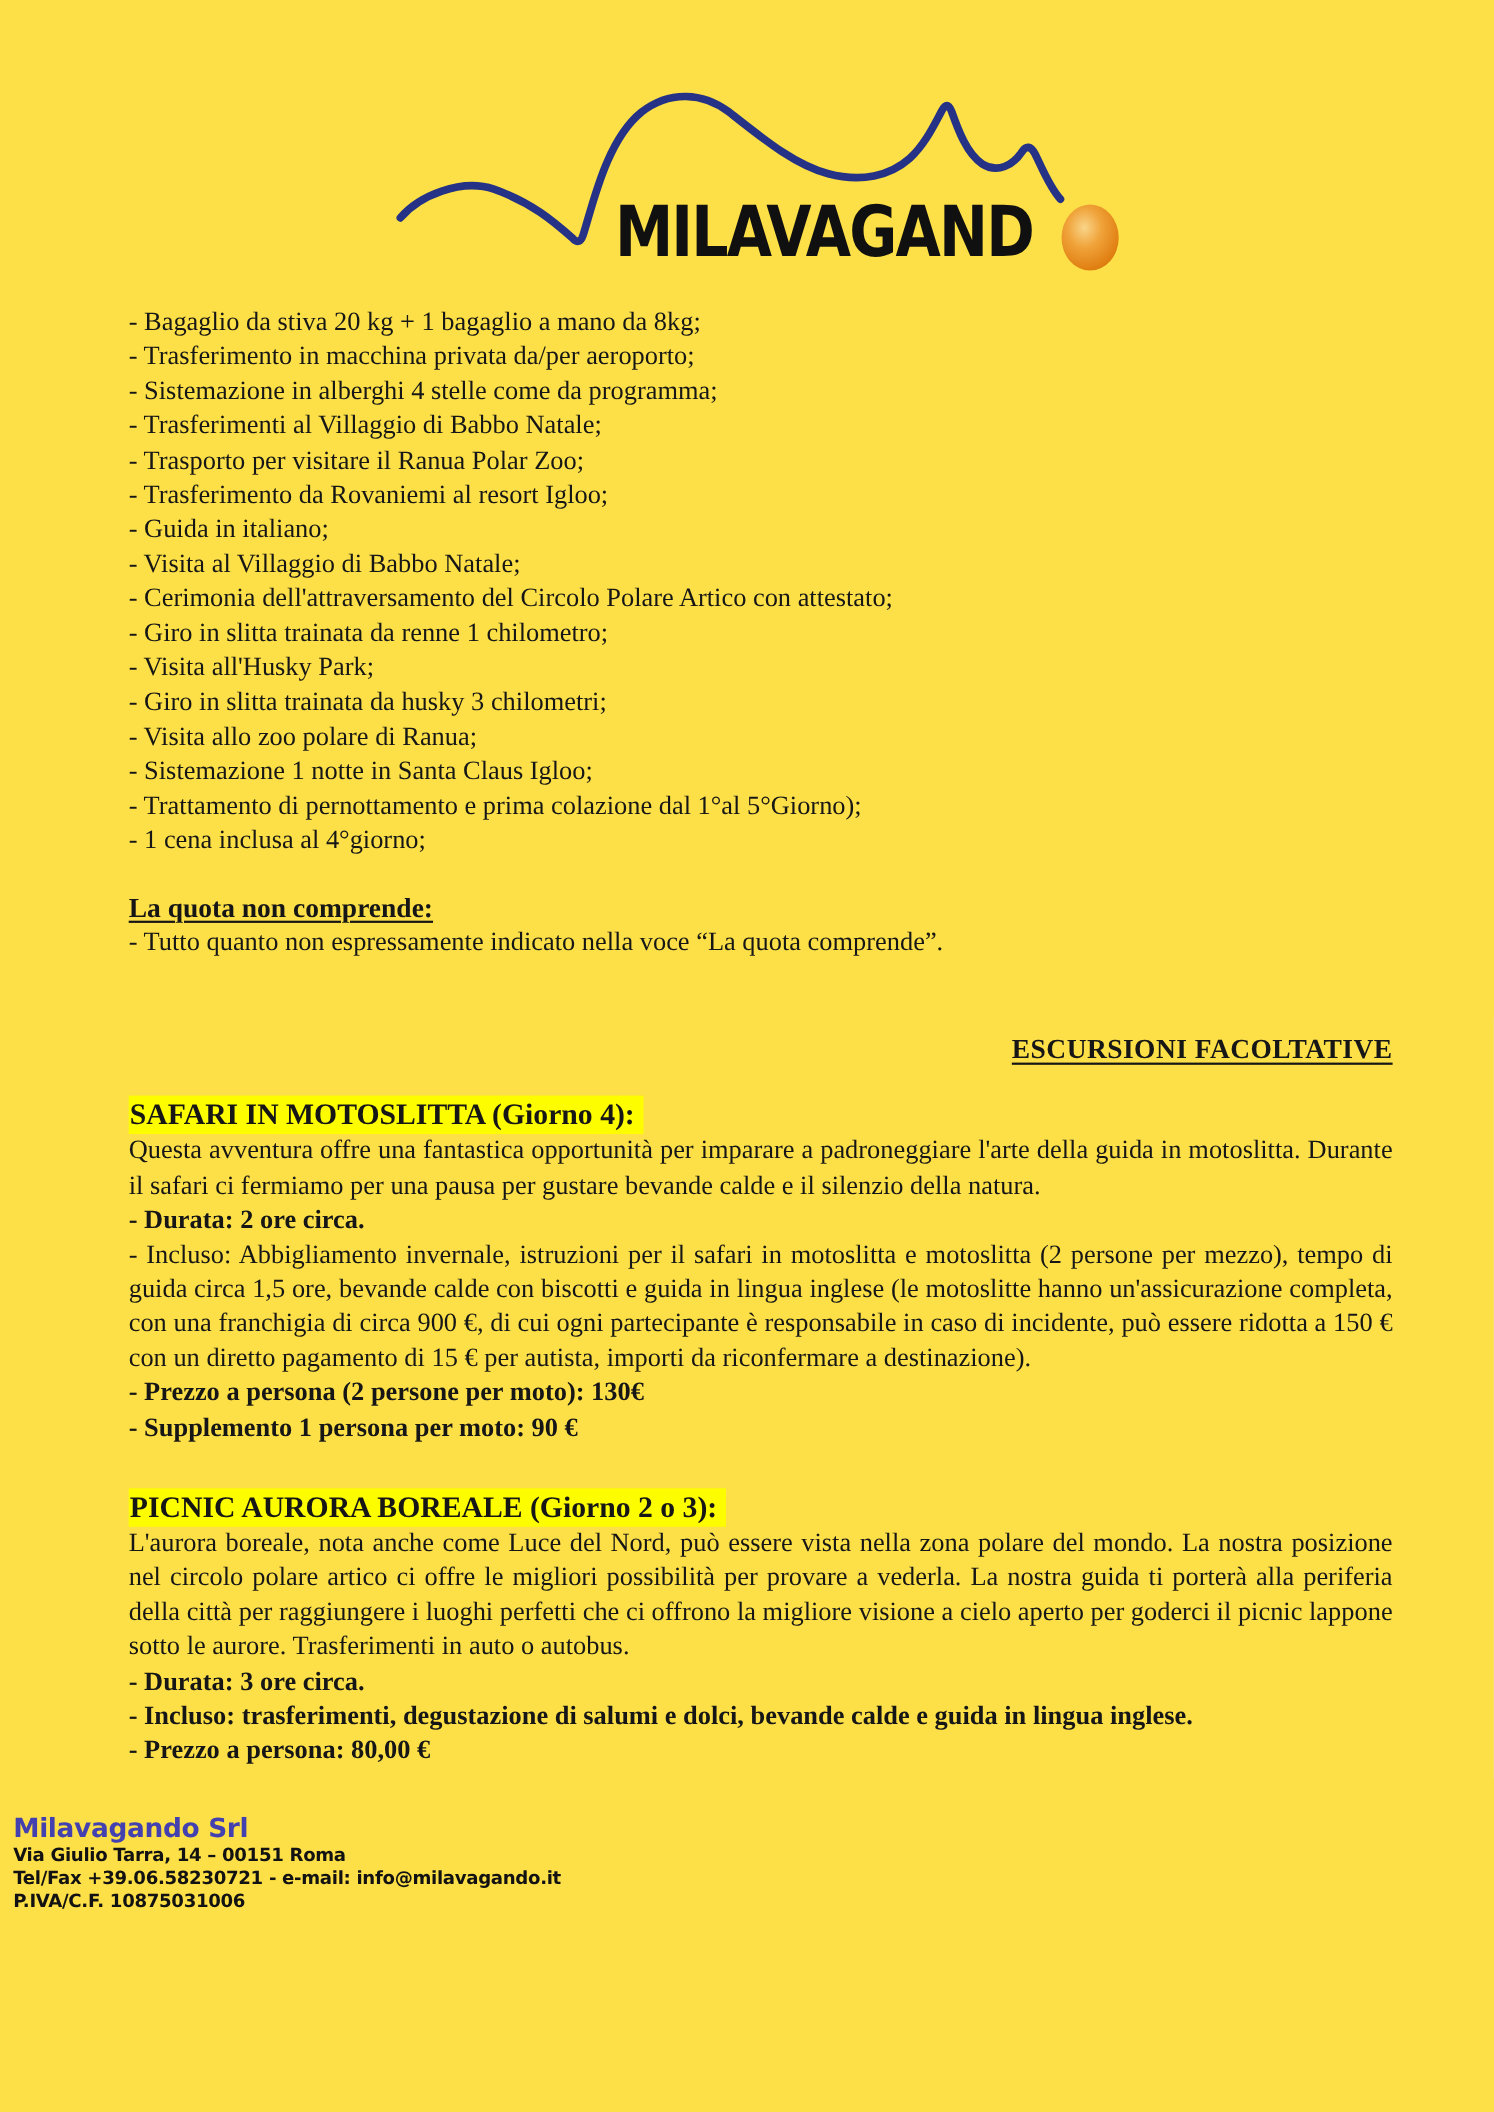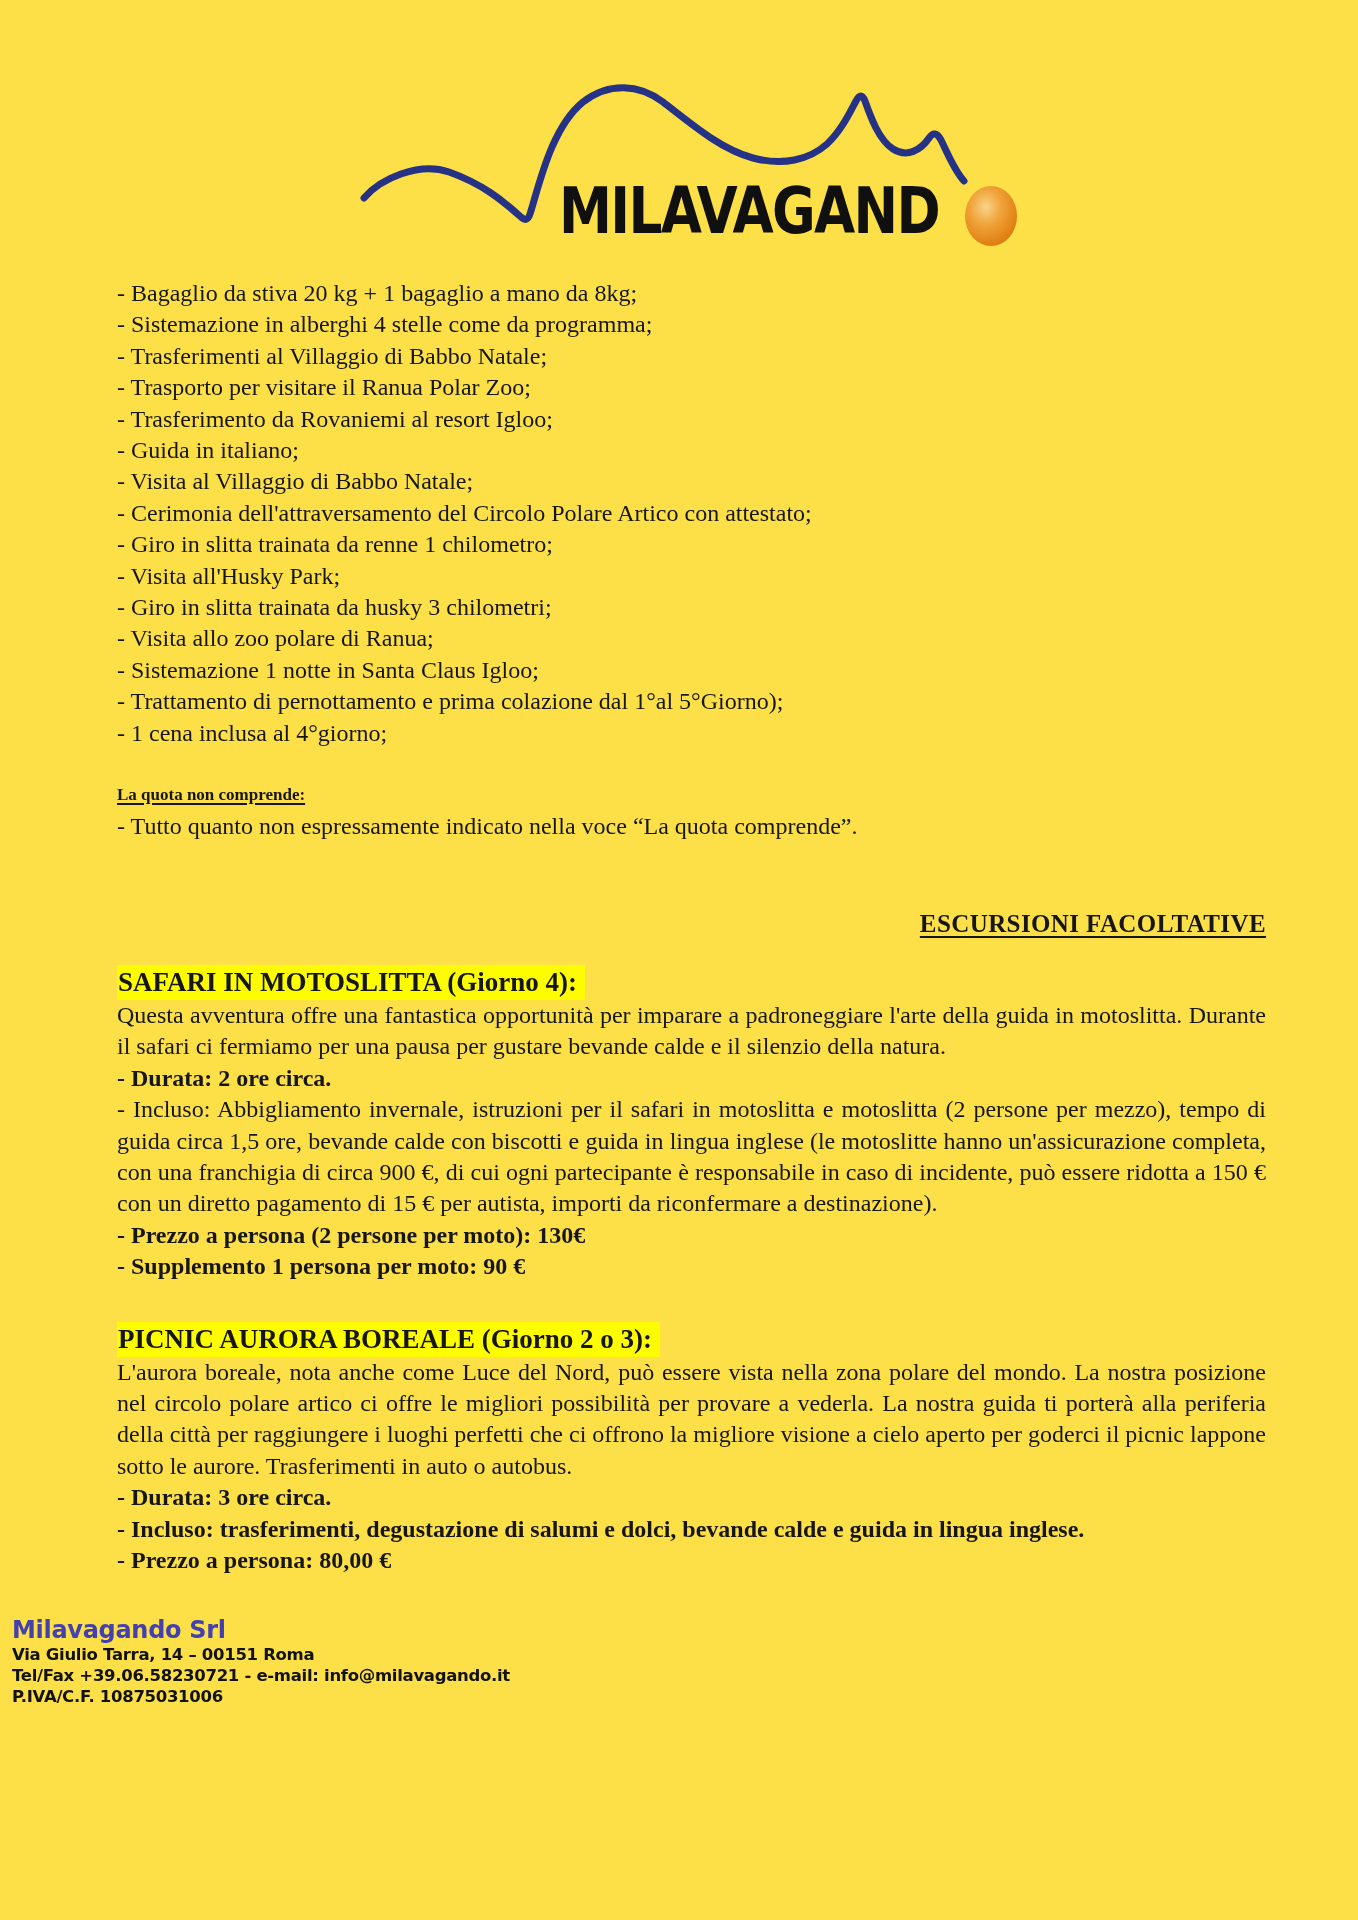--- a/index.html
+++ b/index.html
@@ -11,21 +11,21 @@
     font-family:"Liberation Serif","DejaVu Serif",serif;
     font-size:24px;color:#161616;
     overflow:hidden;
     padding-left:12px;
   }
   .logo{position:relative;height:260px;}
   .logo svg{position:absolute;left:339px;top:46px;}
   .content{margin:18px 104px 0 105px;line-height:31.4px;}
   .li{white-space:nowrap;}
   .subheading{
-    margin-top:30px;font-weight:bold;font-size:17px;
+    margin-top:30px;font-weight:bold;font-size:25px;
     text-decoration:underline;text-underline-offset:3px;
     text-decoration-thickness:2px;
   }
   .center-heading{
     margin-top:66px;text-align:right;font-weight:bold;font-size:25px;
     letter-spacing:0.4px;
     text-decoration:underline;text-underline-offset:4px;
     text-decoration-thickness:2px;
     height:32px;line-height:32px;
   }
@@ -79,20 +79,21 @@
            C 596 106, 603 124, 613 135" fill="none" stroke="#253285" stroke-width="7" stroke-linecap="round" stroke-linejoin="round"></path>
       <text x="208" y="187" font-size="64" font-weight="bold" font-family="DejaVu Sans, Liberation Sans, sans-serif" textLength="380" lengthAdjust="spacingAndGlyphs" fill="#101010" letter-spacing="-2">MILAVAGAND</text>
       <ellipse cx="640" cy="170" rx="26" ry="30" fill="url(#ballgrad)"></ellipse>
     </svg>
   </div>
 
   <div class="content">
 
     <div class="list">
         <div class="li">- Bagaglio da stiva 20 kg + 1 bagaglio a mano da 8kg;</div>
+        <div class="li">- Trasferimento in macchina privata da/per aeroporto;</div>
         <div class="li">- Sistemazione in alberghi 4 stelle come da programma;</div>
         <div class="li">- Trasferimenti al Villaggio di Babbo Natale;</div>
         <div class="li">- Trasporto per visitare il Ranua Polar Zoo;</div>
         <div class="li">- Trasferimento da Rovaniemi al resort Igloo;</div>
         <div class="li">- Guida in italiano;</div>
         <div class="li">- Visita al Villaggio di Babbo Natale;</div>
         <div class="li">- Cerimonia dell'attraversamento del Circolo Polare Artico con attestato;</div>
         <div class="li">- Giro in slitta trainata da renne 1 chilometro;</div>
         <div class="li">- Visita all'Husky Park;</div>
         <div class="li">- Giro in slitta trainata da husky 3 chilometri;</div>

